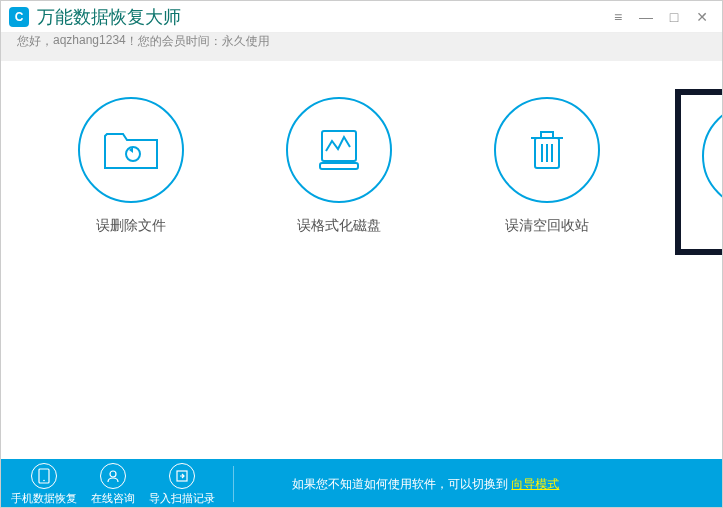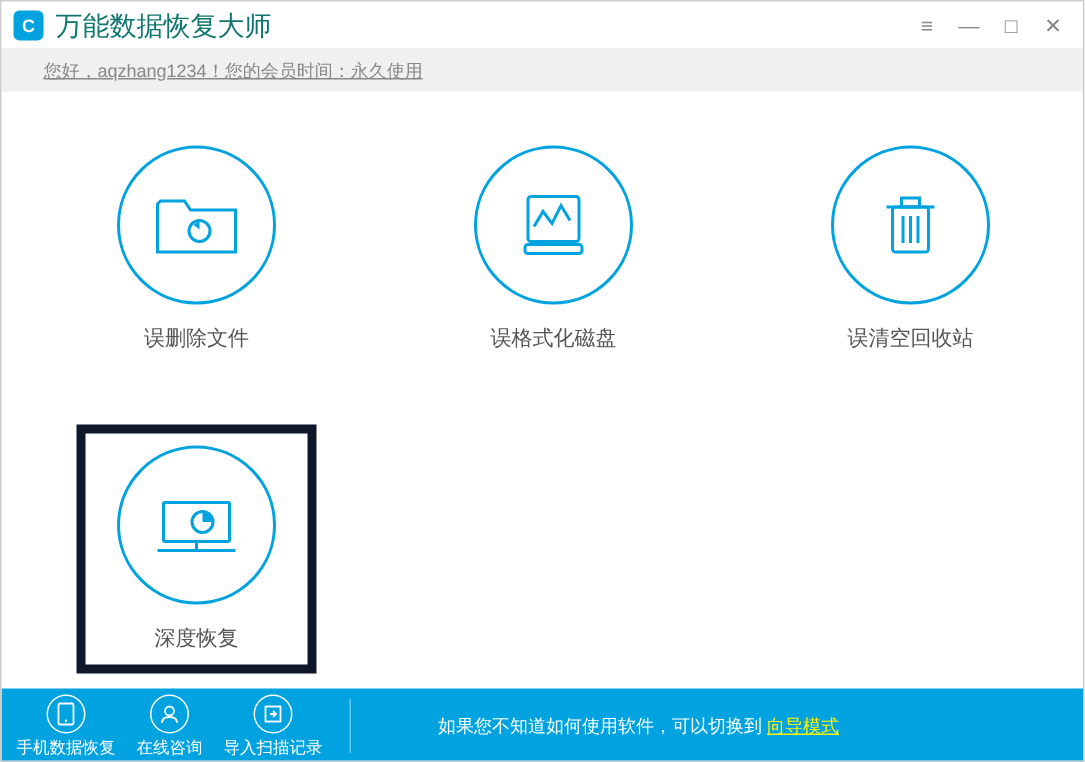--- a/index.html
+++ b/index.html
@@ -39,34 +39,33 @@
       align-items: center;
       justify-content: center;
       color: #888;
       font-size: 14px;
       cursor: pointer;
     }
     .userbar {
       height: 28px;
       background: #f0f0f0;
       display: flex;
-      align-items: center;
-      padding: 0 28px;
+      align-items: flex-start;
+      padding: 0 16px;
       font-size: 12px;
       color: #888;
-      text-decoration: underline;
     }
     .main {
       height: 398px;
       padding: 28px 50px 10px 50px;
     }
     .grid {
       display: grid;
-      grid-template-columns: repeat(3, 1fr);
-      gap: 40px 78px;
+      grid-template-columns: repeat(4, 1fr);
+      gap: 40px 48px;
       justify-items: center;
     }
     .option {
       display: flex;
       flex-direction: column;
       align-items: center;
       cursor: pointer;
       padding: 8px;
       width: 160px;
     }

